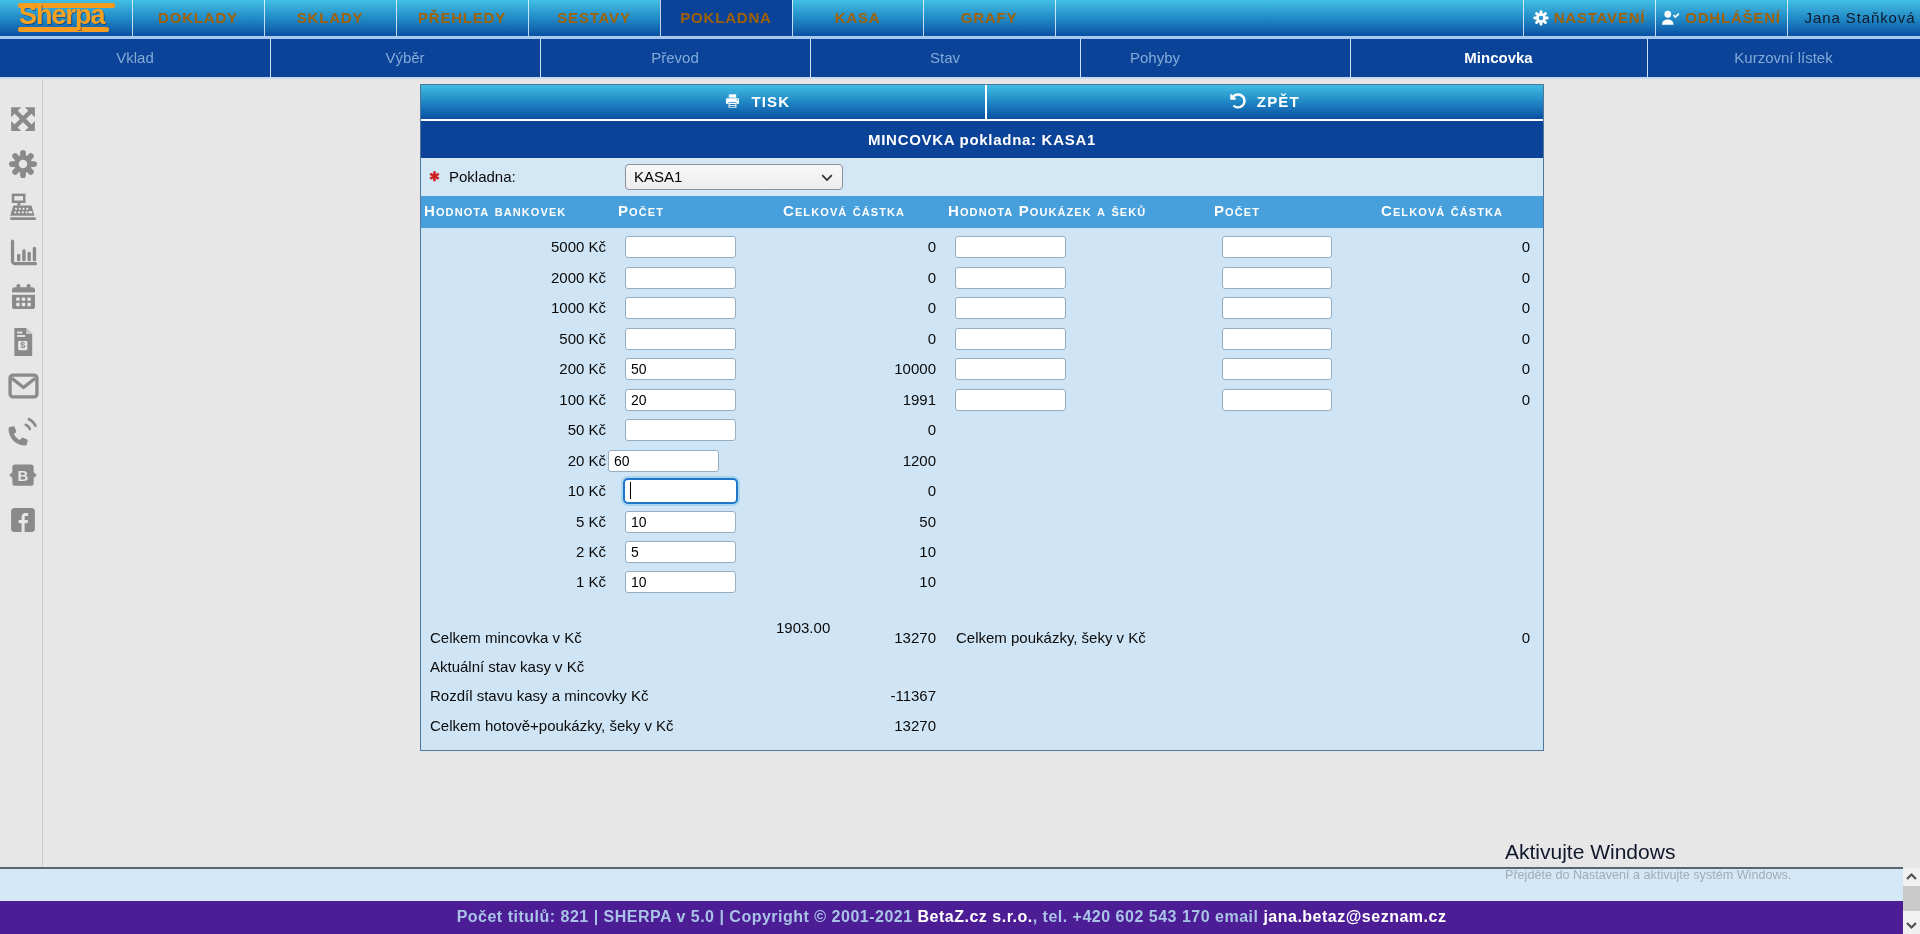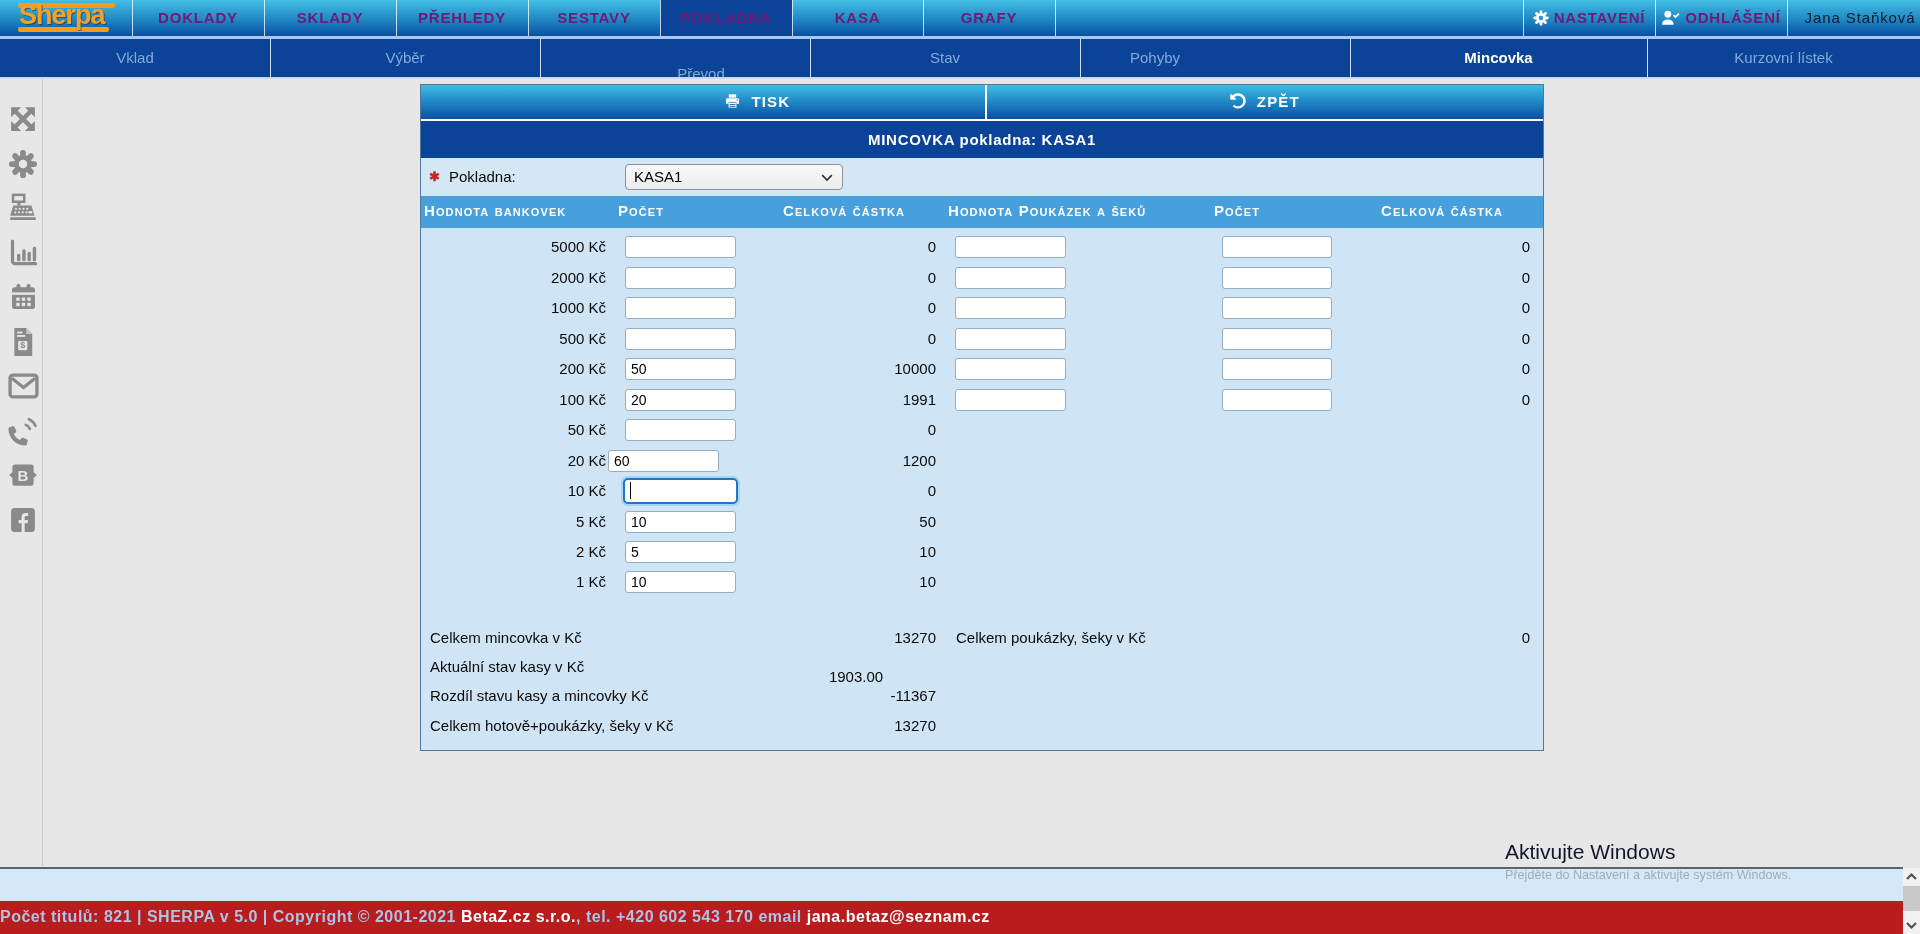--- a/index.html
+++ b/index.html
@@ -1,39 +1,39 @@
 <!DOCTYPE html>
 <html><head><meta charset="utf-8"><title>Sherpa</title>
 <style>
 *{margin:0;padding:0;box-sizing:border-box}
 html,body{width:1920px;height:934px;overflow:hidden}
 body{font-family:"Liberation Sans",sans-serif;background:#e7e7e7;position:relative}
 .abs{position:absolute}
 .topbar{position:absolute;left:0;top:0;width:1920px;height:36px;background:linear-gradient(180deg,#43bfe5 0%,#1f86c3 55%,#0a50a3 100%)}
-.mitem{position:absolute;top:0;height:36px;line-height:36px;text-align:center;color:#701a75;font-weight:bold;font-size:15px;letter-spacing:0.8px}
+.mitem{position:absolute;top:0;height:36px;line-height:36px;text-align:center;color:#a16207;font-weight:bold;font-size:15px;letter-spacing:0.8px}
 .msep{position:absolute;top:0;width:1px;height:36px;background:rgba(255,255,255,0.75)}
 .sep1{position:absolute;left:0;top:36px;width:1920px;height:3px;background:#a9c8ef}
 .tabbar{position:absolute;left:0;top:39px;width:1920px;height:38px;background:#0a4398}
 .tab{position:absolute;top:39px;height:38px;line-height:38px;text-align:center;color:#84aad8;font-size:15px}
 .tabsep{position:absolute;top:39px;width:1px;height:38px;background:#cfe0f2}
 .sep2{position:absolute;left:0;top:77px;width:1920px;height:2px;background:#c6daf0}
 .sideline{position:absolute;left:42px;top:79px;width:1px;height:787px;background:#c9c9c9}
 .panelborder{position:absolute;left:420px;top:84px;width:1124px;height:667px;border:1px solid #51789b;pointer-events:none}
 .btn{position:absolute;top:84px;height:35px;background:linear-gradient(180deg,#43bfe5 0%,#1f86c3 52%,#0a50a3 100%);color:#fff;font-weight:bold;font-size:15px;letter-spacing:1.2px;text-align:center;line-height:35px}
 .hdr{position:absolute;left:421px;top:121px;width:1122px;height:37px;background:#0a4398;color:#fff;font-weight:bold;font-size:15px;text-align:center;line-height:37px;letter-spacing:0.7px}
 .pokrow{position:absolute;left:421px;top:158px;width:1122px;height:38px;background:#d4e7f5}
 .thead{position:absolute;left:421px;top:196px;width:1122px;height:32px;background:#479fdc}
 .th{position:absolute;top:202px;font-size:15px;font-weight:bold;color:#fff;font-variant:small-caps;letter-spacing:1.1px}
 .tbody{position:absolute;left:421px;top:228px;width:1122px;height:522px;background:#cfe4f4}
 .rowlbl{position:absolute;width:160px;text-align:right;font-size:15px;color:#0a0a0a;height:22px;line-height:22px}
 .inp{position:absolute;width:111px;height:22px;background:#fff;border:1px solid #96aec2;border-radius:3px;font-size:14px;line-height:20px;padding:0 5px;color:#000}
 .tot{position:absolute;width:160px;text-align:right;font-size:15px;color:#0a0a0a;height:22px;line-height:22px}
 .sum{position:absolute;font-size:15px;color:#0a0a0a;height:18px;line-height:18px}
 .strip{position:absolute;left:0;top:867px;width:1903px;height:34px;background:#d5e8f7;border-top:2px solid #5a646e}
-.foot{position:absolute;left:0;top:901px;width:1903px;height:33px;background:#b91c1c;color:#a9c4e6;font-weight:bold;font-size:16px;letter-spacing:0.5px;text-align:left;line-height:32px}
+.foot{position:absolute;left:0;top:901px;width:1903px;height:33px;background:#4c1d95;color:#a9c4e6;font-weight:bold;font-size:16px;letter-spacing:0.5px;text-align:center;line-height:32px}
 .foot b{color:#fff}
 .sbar{position:absolute;left:1903px;top:868px;width:17px;height:66px;background:#f1f1f1}
 .wm1{position:absolute;left:1505px;top:840px;font-size:21px;color:#0f172a}
 .wm2{position:absolute;left:1505px;top:868px;font-size:12.6px;color:#a2adb6}
 </style></head><body>
 
 <div class="topbar"></div>
 <div class="abs" style="left:660px;top:0;width:132px;height:36px;background:#0a4398"></div>
 <div class="mitem" style="left:132px;width:132px">DOKLADY</div>
 <div class="mitem" style="left:264px;width:132px">SKLADY</div>
@@ -70,21 +70,21 @@
 <div class="mitem" style="left:1787px;width:133px;color:#101a2a;font-weight:normal;letter-spacing:0.9px;padding-left:13px">Jana Staňková</div>
 <div class="abs" style="left:18px;top:2px;width:97px;height:31px">
 <div class="abs" style="left:0;top:1px;width:97px;height:5px;background:#f59b1f;border-radius:2px"></div>
 <div class="abs" style="left:0;top:25px;width:91px;height:5px;background:#f59b1f;border-radius:2px"></div>
 <div class="abs" style="left:1px;top:-2px;width:97px;font-size:27px;font-weight:bold;color:#f8a01f;text-shadow:1px 1px 0 rgba(20,40,90,0.55);letter-spacing:-1px">Sherpa</div>
 </div>
 <div class="sep1"></div>
 <div class="tabbar"></div>
 <div class="tab" style="left:0px;width:270px;">Vklad</div>
 <div class="tab" style="left:270px;width:270px;">Výběr</div>
-<div class="tab" style="left:566px;width:270px;margin-top:16px;">Převod</div>
+<div class="tab" style="left:540px;width:270px;">Převod</div>
 <div class="tab" style="left:810px;width:270px;">Stav</div>
 <div class="tab" style="left:1020px;width:270px;">Pohyby</div>
 <div class="tab" style="left:1350px;width:297px;color:#fff;font-weight:bold">Mincovka</div>
 <div class="tab" style="left:1647px;width:273px;">Kurzovní lístek</div>
 <div class="tabsep" style="left:270px"></div>
 <div class="tabsep" style="left:540px"></div>
 <div class="tabsep" style="left:810px"></div>
 <div class="tabsep" style="left:1080px"></div>
 <div class="tabsep" style="left:1350px"></div>
 <div class="tabsep" style="left:1647px"></div>
@@ -258,21 +258,21 @@
 <div class="tot" style="left:776px;top:511px">50</div>
 <div class="rowlbl" style="left:446px;top:541px">2 Kč</div>
 <div class="inp" style="left:625px;top:541px">5</div>
 <div class="tot" style="left:776px;top:541px">10</div>
 <div class="rowlbl" style="left:446px;top:571px">1 Kč</div>
 <div class="inp" style="left:625px;top:571px">10</div>
 <div class="tot" style="left:776px;top:571px">10</div>
 <div class="sum" style="left:430px;top:629px">Celkem mincovka v Kč</div>
 <div class="sum" style="left:776px;top:629px;width:160px;text-align:right">13270</div>
 <div class="sum" style="left:430px;top:658px">Aktuální stav kasy v Kč</div>
-<div class="sum" style="left:776px;top:668px;width:160px;text-align:center">1903.00</div>
+<div class="sum" style="left:776px;top:619px;width:160px;text-align:left">1903.00</div>
 <div class="sum" style="left:430px;top:687px">Rozdíl stavu kasy a mincovky Kč</div>
 <div class="sum" style="left:776px;top:687px;width:160px;text-align:right">-11367</div>
 <div class="sum" style="left:430px;top:717px">Celkem hotově+poukázky, šeky v Kč</div>
 <div class="sum" style="left:776px;top:717px;width:160px;text-align:right">13270</div>
 <div class="sum" style="left:956px;top:629px">Celkem poukázky, šeky v Kč</div>
 <div class="sum" style="left:1370px;top:629px;width:160px;text-align:right">0</div>
 <div class="panelborder"></div>
 <div class="strip"></div>
 <div class="foot">Počet titulů: 821 | SHERPA v 5.0 | Copyright © 2001-2021 <b>BetaZ.cz s.r.o.</b>, tel. +420 602 543 170 email <b>jana.betaz@seznam.cz</b></div>
 <div class="sbar"></div>

